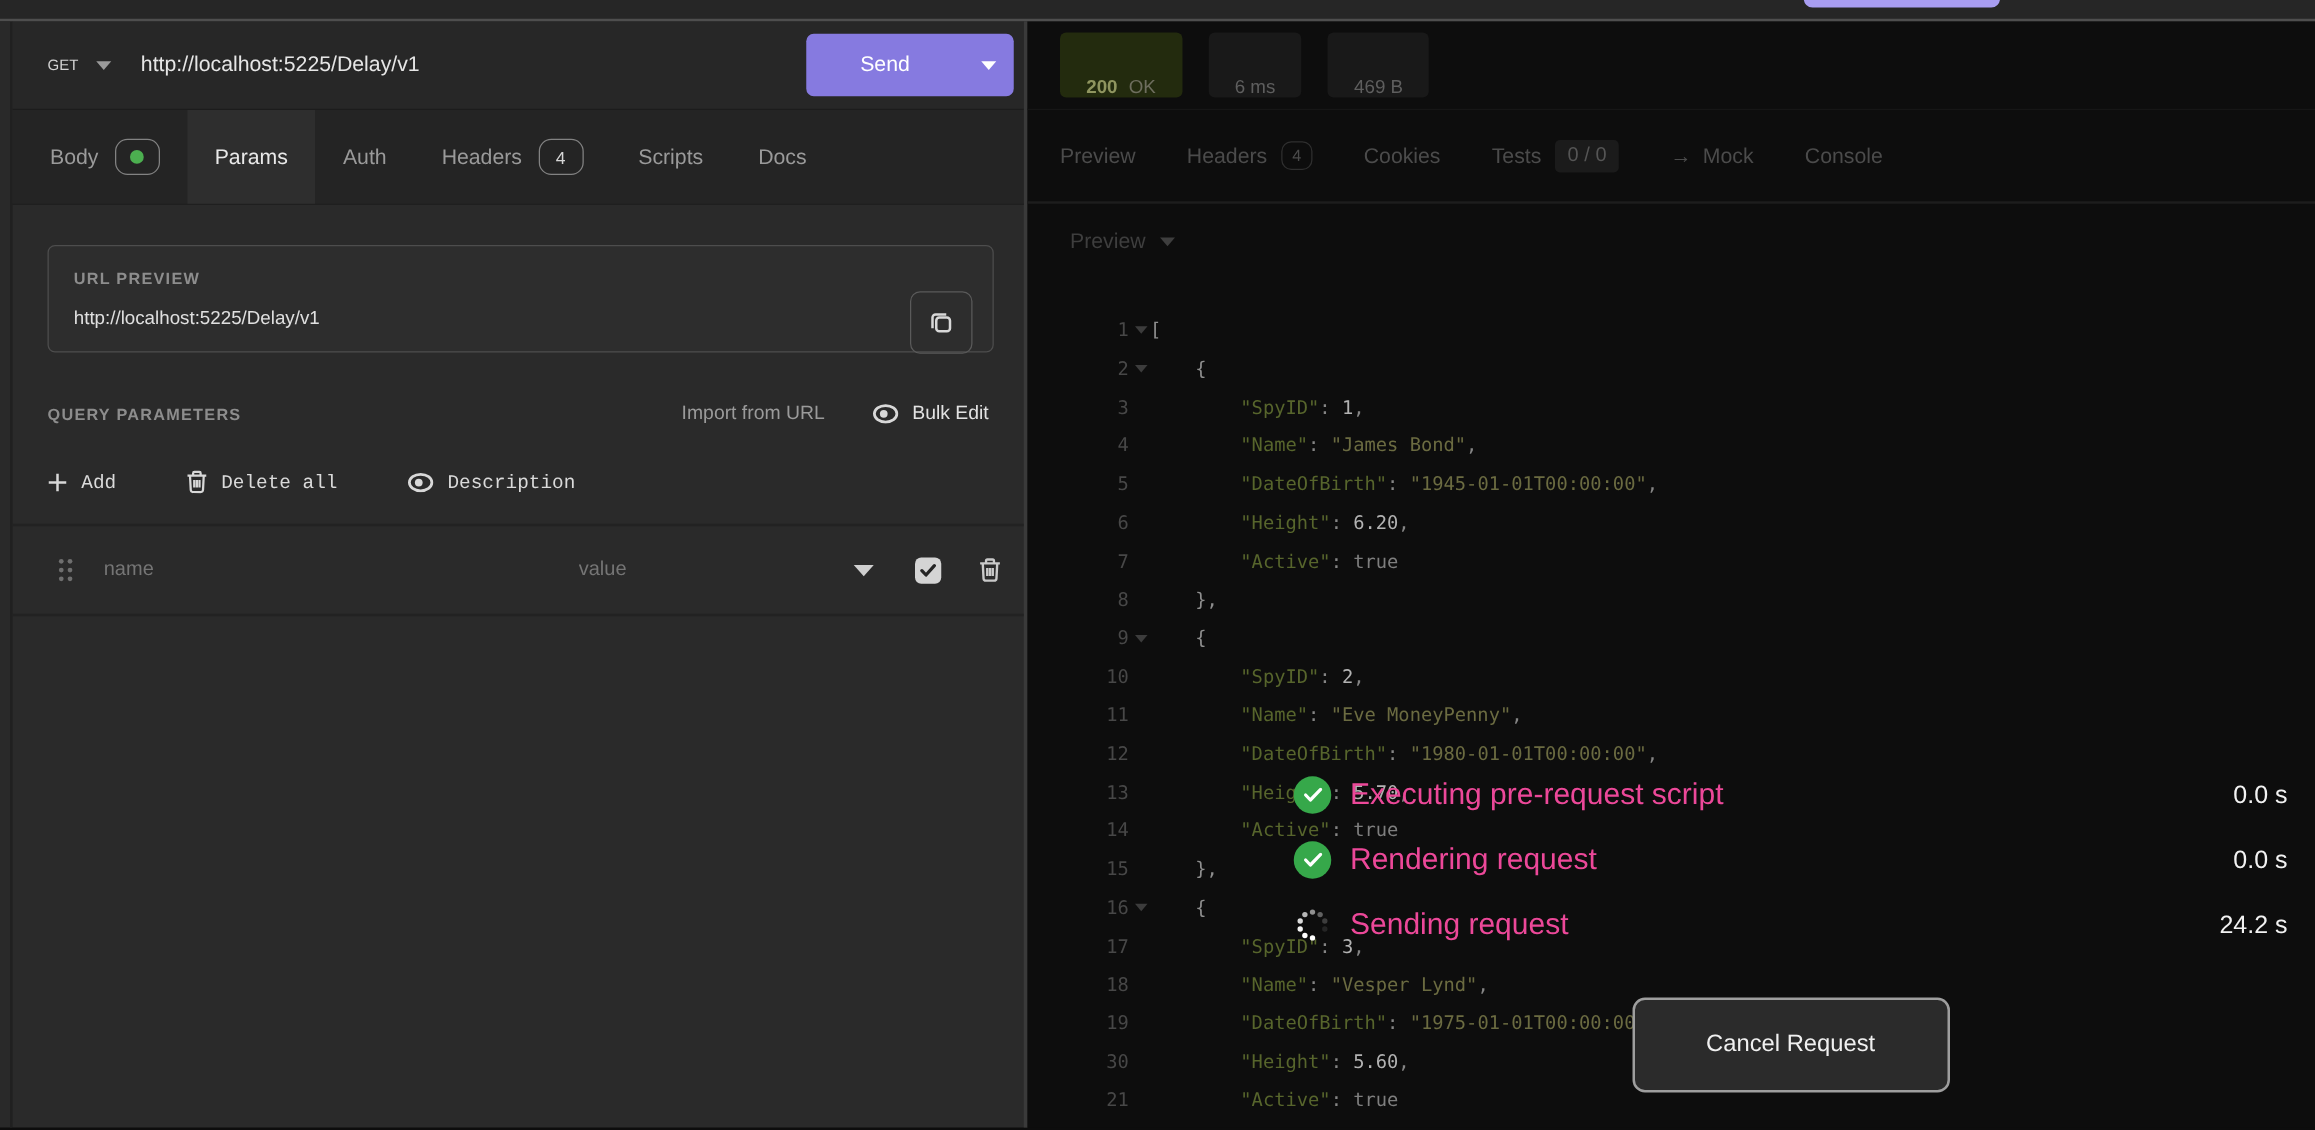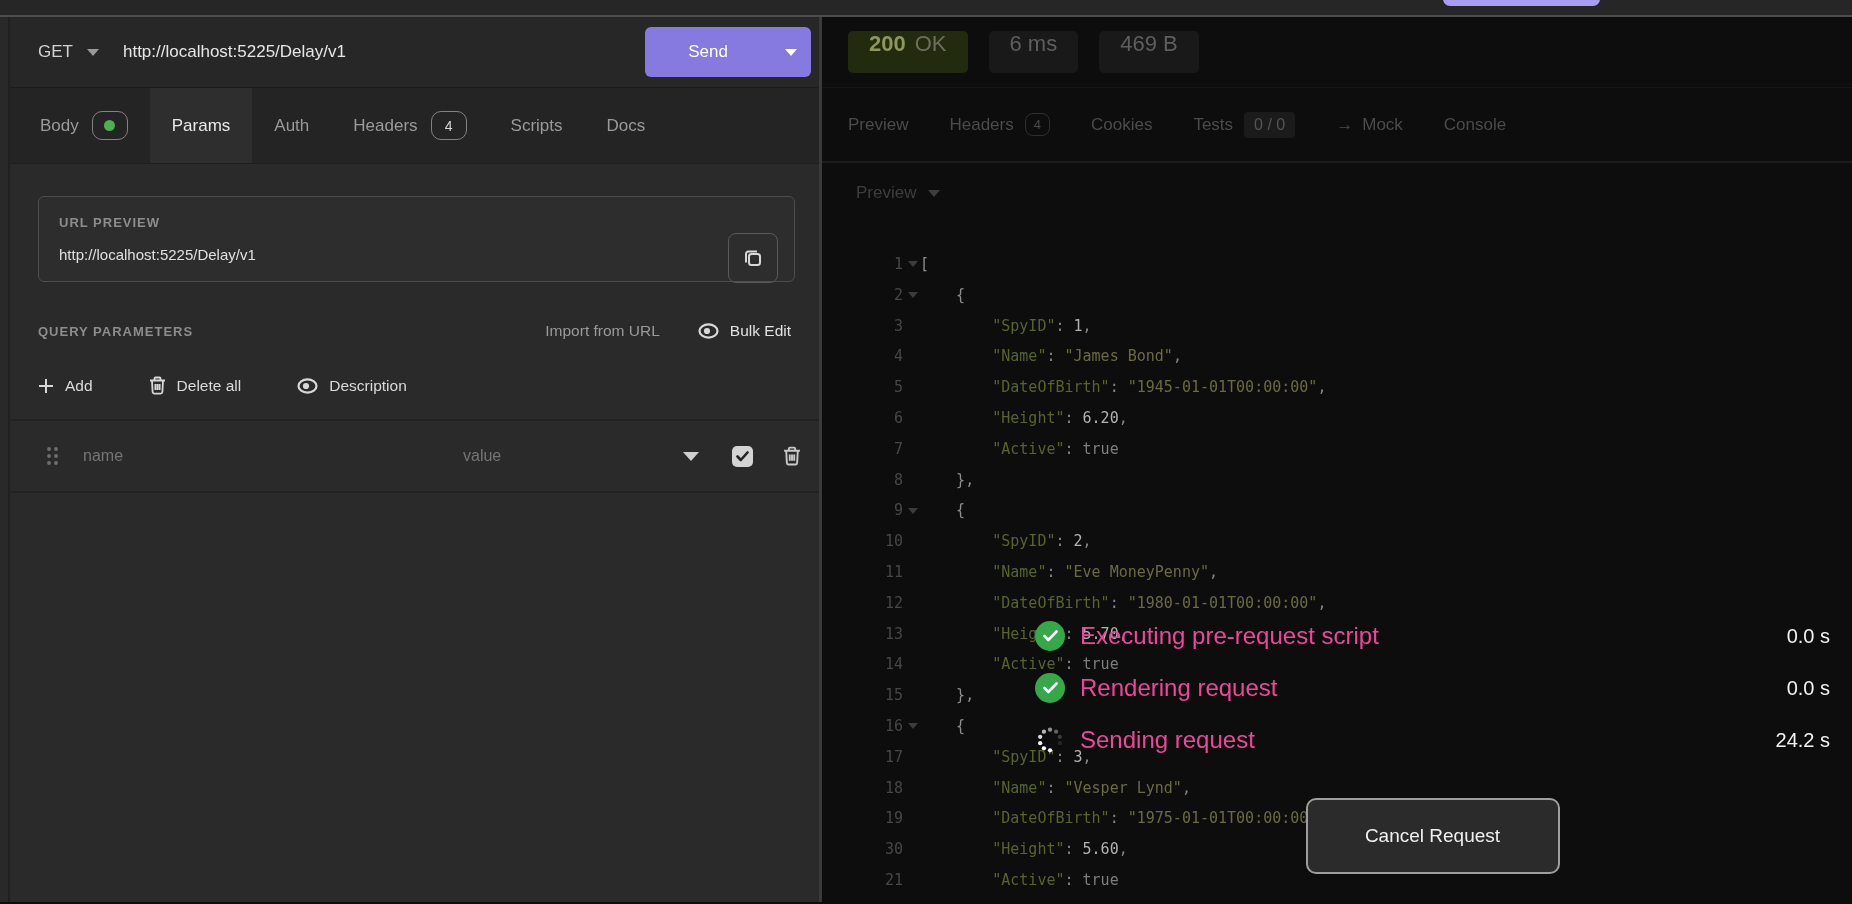--- a/index.html
+++ b/index.html
@@ -13,21 +13,21 @@
 
   .main { display:flex; height:885px; }
 
   
   .rail { width:10px; background:#292929; border-right:2px solid #202020; flex:none; }
 
   
   .request-pane { width:812px; flex:none; background:#2a2a2a; border-right:3px solid #3a3a3a; display:flex; flex-direction:column; }
 
   .url-row { height:71px; background:#272727; border-bottom:1px solid #1c1c1c; display:flex; align-items:center; padding:0 8px 0 28px; flex:none; }
-  .method { display:flex; align-items:center; gap:14px; color:#d2d2d2; font-size:17px; cursor:default; }
+  .method { display:flex; align-items:center; gap:14px; color:#d2d2d2; font-size:12px; cursor:default; }
   .caret { width:0; height:0; border-left:6px solid transparent; border-right:6px solid transparent; border-top:7px solid currentColor; display:inline-block; }
   .method .caret { color:#9a9a9a; }
   .url-input { flex:1; margin-left:24px; background:transparent; border:none; outline:none; color:#e6e6e6; font-size:17px; font-family:inherit; }
   .send-btn { width:166px; height:50px; flex:none; border:none; border-radius:6px; background:#867ae0; color:#fff; display:flex; align-items:center; cursor:pointer; }
   .send-label { flex:1; text-align:center; font-size:17px; color:#fff; }
   .send-caret-zone { width:40px; display:flex; justify-content:center; align-items:center; }
   .send-btn .caret { border-top-color:#fff; border-left-width:6px; border-right-width:6px; }
 
   .req-tabs { height:76px; background:#242424; border-bottom:1px solid #1f1f1f; display:flex; align-items:stretch; padding-left:8px; flex:none; }
   .rtab { display:flex; align-items:center; padding:0 22px; color:#9a9a9a; font-size:17px; cursor:pointer; }
@@ -42,37 +42,37 @@
   .upv-title { font-size:13px; font-weight:bold; letter-spacing:1px; color:#8d8d8d; }
   .upv-value { margin-top:16px; font-size:15px; color:#e0e0e0; }
   .copy-btn { position:absolute; right:16px; top:36px; width:50px; height:50px; border:1px solid #5a5a5a; border-radius:8px; background:transparent; display:flex; align-items:center; justify-content:center; cursor:pointer; }
 
   .qp-header { margin:40px 28px 0; display:flex; align-items:center; }
   .qp-title { font-size:13px; font-weight:bold; letter-spacing:1px; color:#8d8d8d; flex:1; }
   .qp-import { font-size:15.5px; color:#9a9a9a; margin-right:38px; cursor:pointer; }
   .qp-bulk { font-size:15.5px; color:#e2e2e2; display:flex; align-items:center; gap:11px; cursor:pointer; }
 
   .qp-actions { margin:36px 28px 0; display:flex; align-items:center; gap:56px; }
-  .qp-action { display:flex; align-items:center; gap:11px; color:#dadada; font-size:15.5px; cursor:pointer; }
+  .qp-action { display:flex; align-items:center; gap:11px; color:#dadada; font-size:15.5px; cursor:pointer;font-family:Liberation Mono, monospace; }
 
   .hr { height:2px; background:#222; margin-top:24px; }
 
   .param-row { height:72px; display:flex; align-items:center; padding:0 18px 0 36px; border-bottom:2px solid #222; }
   .param-input { background:transparent; border:none; outline:none; font-size:16px; color:#cfcfcf; font-family:inherit; }
   .param-input::placeholder { color:#757575; }
   .pi-name { width:380px; margin-left:24px; }
   .pi-value { width:150px; }
   .param-row .caret { color:#cfcfcf; border-left-width:8px; border-right-width:8px; border-top-width:9px; }
   .checkbox { width:21px; height:21px; border-radius:5px; background:#d4d4d4; display:flex; align-items:center; justify-content:center; margin-left:33px; cursor:pointer; }
   .param-trash { margin-left:30px; cursor:pointer; display:flex; }
 
   
   .response-pane { flex:1; background:#0d0d0d; position:relative; display:flex; flex-direction:column; }
   .resp-header { height:71px; display:flex; align-items:center; gap:21px; padding-left:26px; border-bottom:1px solid #161616; flex:none; }
-  .badge { height:42px; display:flex; align-items:flex-start; padding:0 21px; border-radius:5px; font-size:22px; }
+  .badge { height:52px; display:flex; align-items:flex-end; padding:0 21px; border-radius:5px; font-size:15px; }
   .badge.status { background:#232b0e; }
   .badge.status .b-code { color:#8f955f; font-weight:bold; }
   .badge.status .b-text { color:#6e6e5e; margin-left:9px; }
   .badge.plain { background:#191919; color:#5e5e5e; }
 
   .resp-tabs { height:75px; display:flex; align-items:center; padding-left:26px; gap:41px; border-bottom:2px solid #1d1d1d; font-size:17px; color:#4b4b4b; flex:none; }
   .resp-tab { display:flex; align-items:center; cursor:pointer; }
   .rbadge { border:1px solid #2f2f2f; border-radius:8px; font-size:13px; padding:3px 8px; margin-left:11px; color:#4b4b4b; }
   .tbadge { background:#1b1b1b; border-radius:4px; padding:4px 10px; margin-left:11px; font-size:16px; color:#555; }
   .mock-arrow { margin-right:9px; font-size:17px; }

